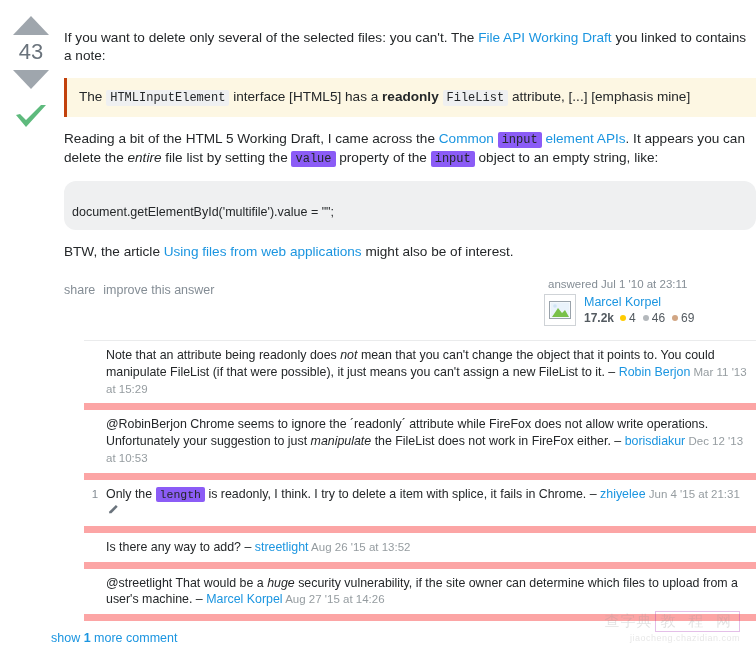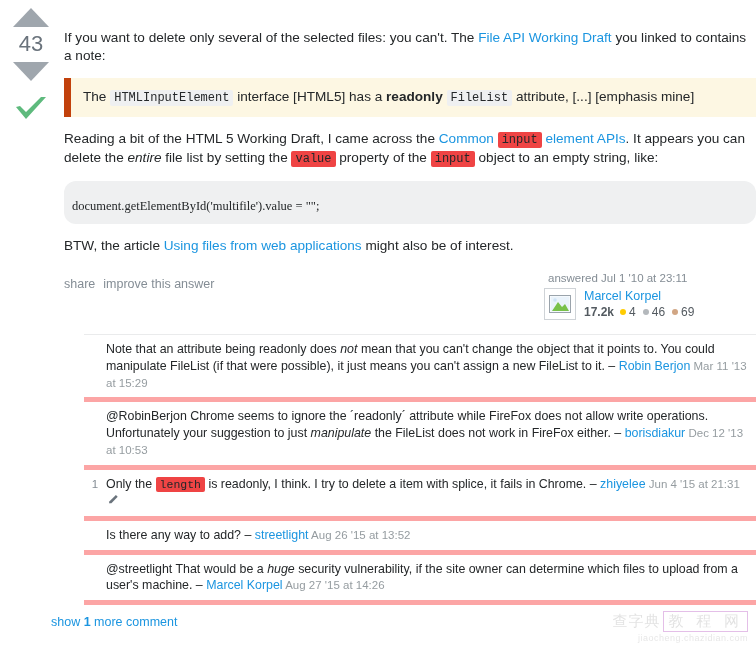--- a/index.html
+++ b/index.html
@@ -19,21 +19,21 @@
 
   .answer {
     display: flex;
     position: relative;
   }
 
   
   .votecell {
     width: 62px;
     flex: 0 0 62px;
-    padding-top: 8px;
+    padding-top: 16px;
     text-align: center;
   }
   .vote-arrow {
     width: 0;
     height: 0;
     margin: 0 auto;
     border-left: 18px solid transparent;
     border-right: 18px solid transparent;
   }
   .vote-up {
@@ -68,40 +68,40 @@
     color: #242729;
   }
   a {
     color: #1b95e0;
     text-decoration: none;
   }
   a.grey-link { color: #848d95; }
   code, .code {
     font-family: "Liberation Mono", "DejaVu Sans Mono", monospace;
     font-size: 12px;
-    background: #ef4444;
+    background: #8b5cf6;
     padding: 1px 4px;
     border-radius: 2px;
     color: #242729;
     white-space: nowrap;
   }
   blockquote {
     margin: 0 0 13px 0;
     padding: 10px 10px 10px 12px;
     background: #fdf7e3;
-    border-left: 7px solid #c2410c;
+    border-left: 3px solid #c2410c;
     font-size: 13.6px;
     line-height: 1.33;
   }
   blockquote code { background: #eff0f1; }
   pre.codeblock {
     margin: 0 0 13px 0;
     background: #eff0f1;
-    padding: 18px 8px 10px 8px;
-    font-family: Liberation Serif, serif;
+    padding: 24px 8px 10px 8px;
+    font-family: Liberation Sans, sans-serif;
     font-size: 12.5px;
     color: #242729;
     overflow: hidden;
     line-height: 1.2;
     border-radius: 12px;
   }
 
   
   .post-menu-row {
     display: flex;
@@ -161,21 +161,21 @@
   .dot.bronze { background: #d1a684; }
 
   
   .comments {
     margin-left: 84px;
     margin-top: 14px;
     border-top: 1px solid #eaebec;
   }
   .comment {
     display: flex;
-    border-bottom: 5px solid #fca5a5;
+    border-bottom: 7px solid #fca5a5;
     padding: 6px 6px 6px 0;
     font-size: 12.4px;
     line-height: 1.35;
     color: #242729;
   }
   .comment-score {
     flex: 0 0 22px;
     width: 22px;
     text-align: center;
     color: #848d95;
@@ -192,21 +192,21 @@
   .show-more {
     margin-left: 51px;
     padding: 10px 0 0 0;
     font-size: 12.5px;
   }
   .show-more b { font-weight: bold; }
 
   
   .watermark {
     position: absolute;
-    right: 8px;
+    right: 16px;
     bottom: 6px;
     opacity: 0.28;
     text-align: center;
     user-select: none;
   }
   .wm-top {
     display: flex;
     align-items: center;
     justify-content: flex-end;
     font-size: 15px;

